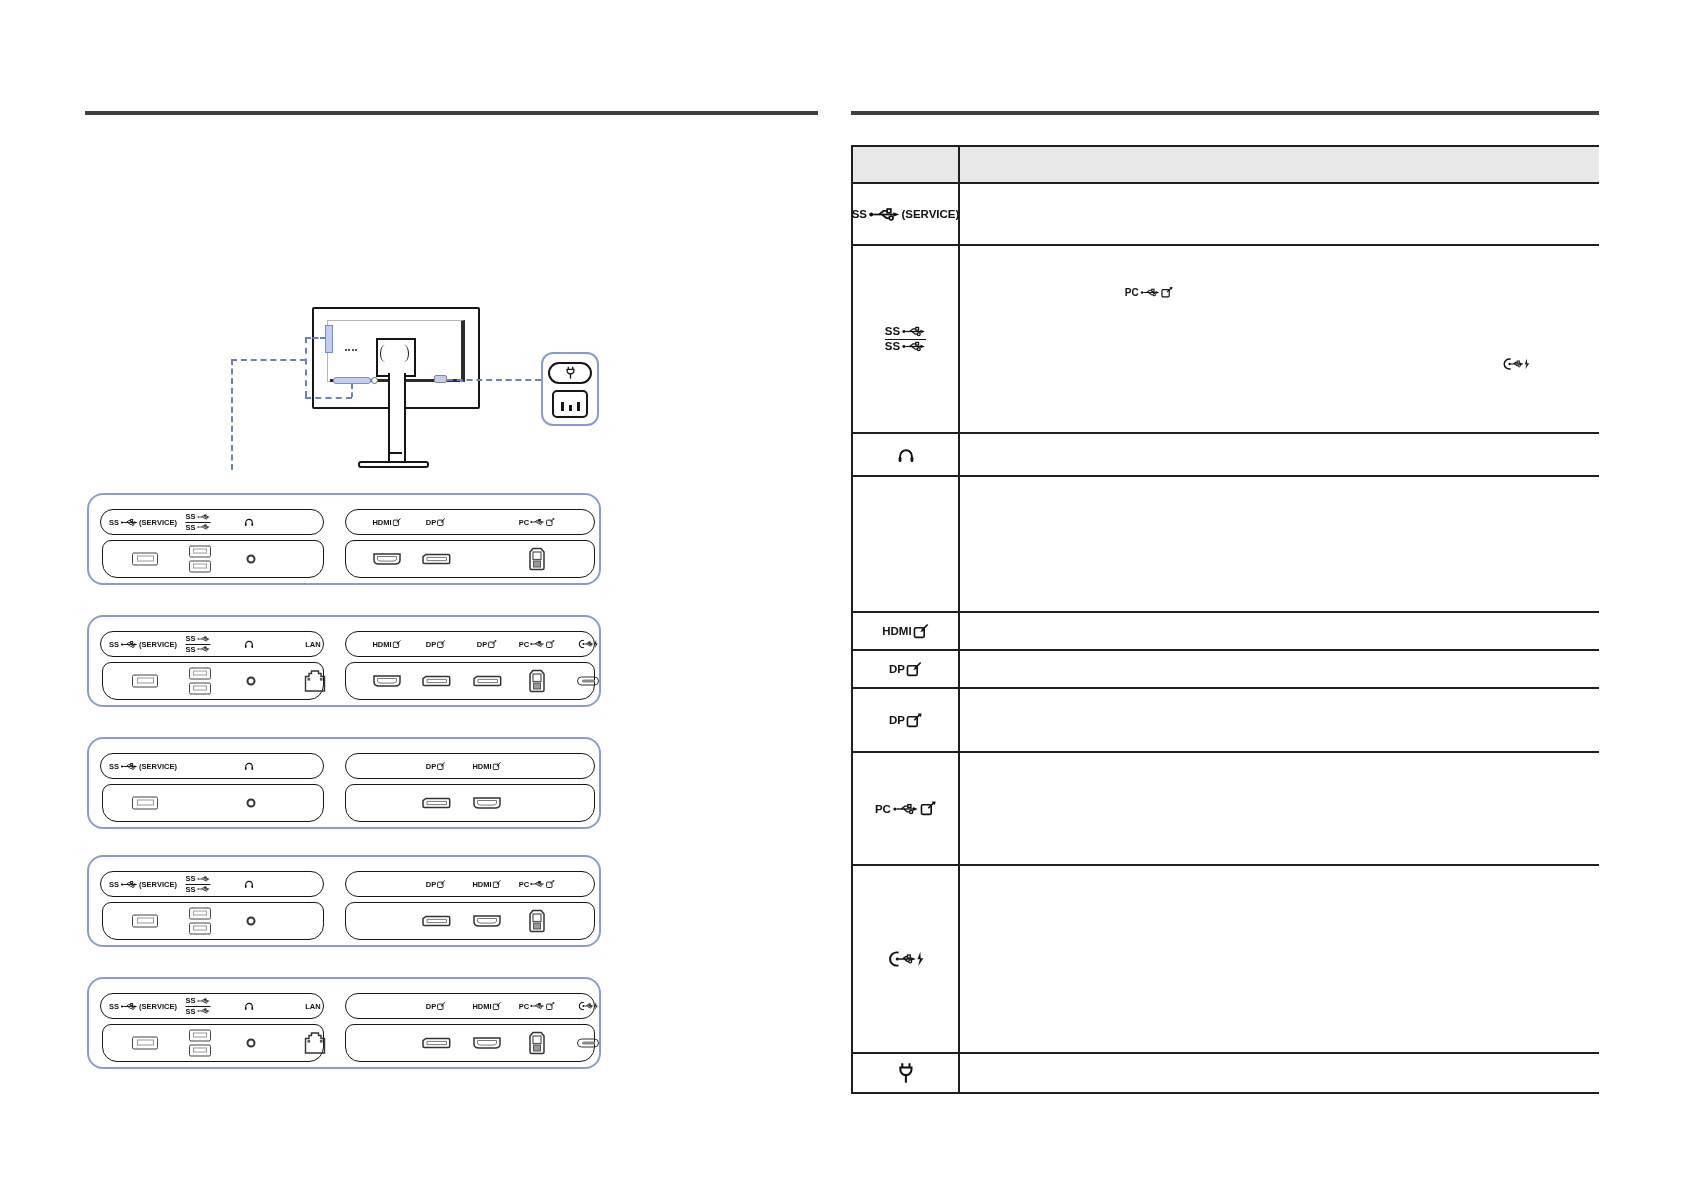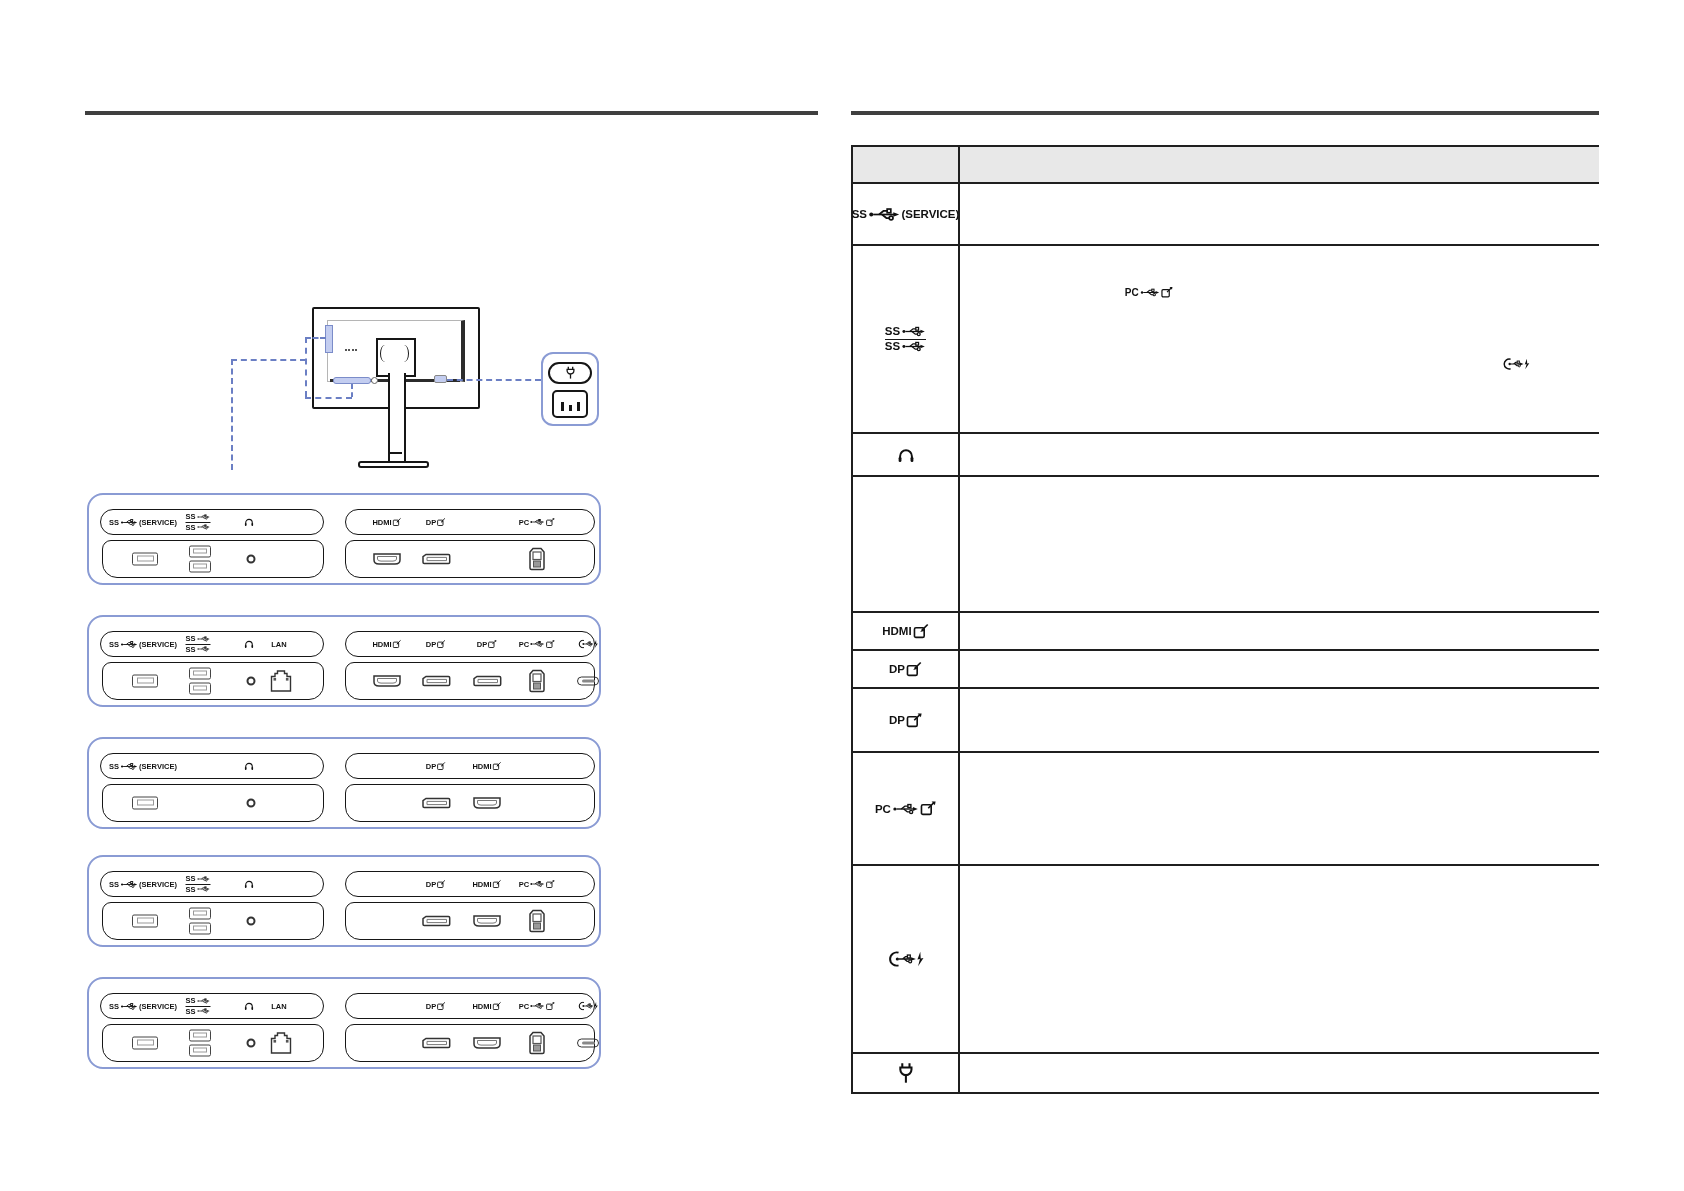--- a/index.html
+++ b/index.html
@@ -32,21 +32,21 @@
   .panel{position:absolute;left:87px;width:514px;height:92px;border:2px solid #8a9bd4;border-radius:16px;background:#fff;box-sizing:border-box;}
   .panel:nth-of-type(1){top:493px}.panel:nth-of-type(2){top:615px}.panel:nth-of-type(3){top:737px}
   .panel:nth-of-type(4){top:855px}.panel:nth-of-type(5){top:977px}
   .cap{position:absolute;top:14px;height:26px;border:1.4px solid #161616;border-radius:13px;box-sizing:border-box;}
   .cap.l{left:11px;width:224px;}
   .cap.r{left:256px;width:250px;}
   .pbox{position:absolute;top:45px;height:38px;border:1.6px solid #161616;border-radius:9px 9px 15px 15px;box-sizing:border-box;}
   .pbox.l{left:13px;width:222px;}
   .pbox.r{left:256px;width:250px;}
   .slot{position:absolute;top:50%;transform:translate(-50%,-50%);display:flex;align-items:center;justify-content:center;}
-  .sl1{left:42px}.sl2{left:97px}.sl3{left:148px}.sl4{left:178px}
+  .sl1{left:42px}.sl2{left:97px}.sl3{left:148px}.sl4{left:212px}
   .sr1{left:41px}.sr2{left:90px}.sr3{left:141px}.sr4{left:191px}.sr5{left:242px}
   
   .lbl{display:inline-flex;align-items:center;gap:1px;white-space:nowrap;font-weight:700;color:#111;}
   .ic-sm{font-size:7.5px;}
   .ic-md{font-size:10px;}
   .ic-lg{font-size:11.5px;}
   .lbl svg{display:block;}
   .usb2{display:flex;flex-direction:column;align-items:center;line-height:1;}
   .usb2 .bar{width:100%;height:1px;background:#161616;margin:1px 0;}
   

